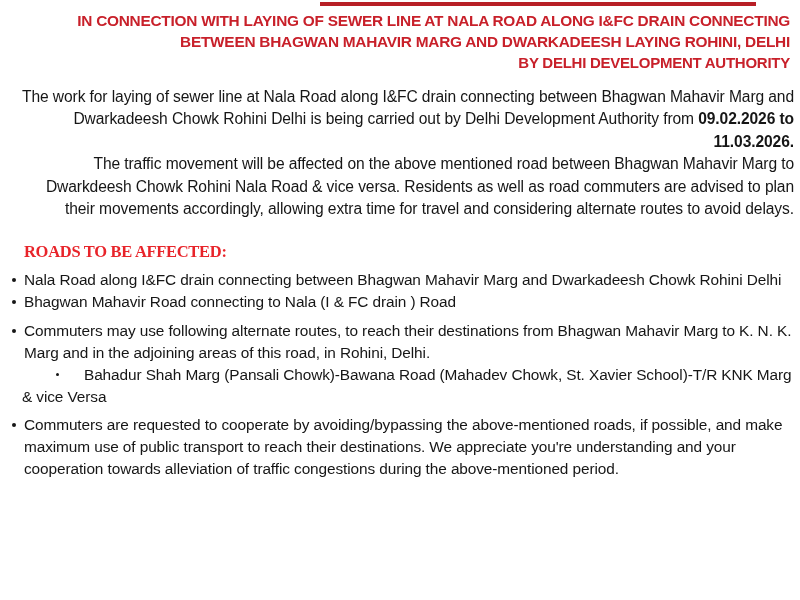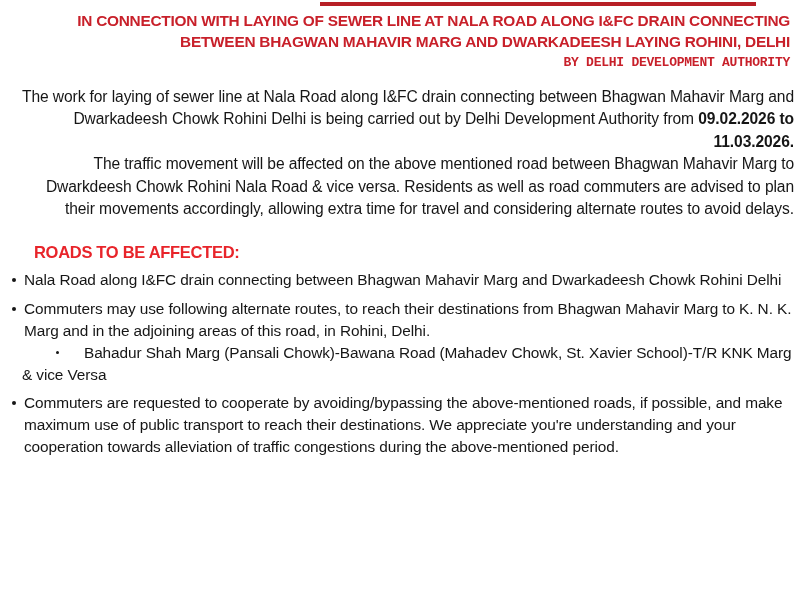--- a/index.html
+++ b/index.html
@@ -48,21 +48,21 @@
     font-family: "Liberation Sans", sans-serif;
     font-weight: bold;
     font-size: 15.5px;
     line-height: 21px;
     letter-spacing: -0.25px;
     color: #c8202a;
     white-space: nowrap;
   }
   .title-line.l1 { font-size: 15.4px; }
   .title-line.l2 { font-size: 15.4px; }
-  .title-line.l3 { font-size: 13px; font-family: Liberation Mono, monospace; }
+  .title-line.l3 { font-size: 15px; }
 
   
   .content {
     position: absolute;
     top: 86px;
     left: 22px;
     width: 772px;
   }
 
   .para {
@@ -80,21 +80,21 @@
   
   .section-heading {
     font-family: "Liberation Sans", sans-serif;
     font-weight: bold;
     font-size: 16.5px;
     line-height: 22px;
     letter-spacing: -0.3px;
     color: #e8242a;
     margin: 0;
   }
-  .heading-roads { margin-top: 21px; margin-left: 12px; }
+  .heading-roads { margin-top: 21px; margin-left: 2px; font-family: Liberation Serif, serif; }
   .heading-routes { margin-top: 32px; margin-left: 2px; }
 
   
   ul.bullets {
     list-style: none;
     margin: 6px 0 0 0;
     padding: 0;
   }
   ul.bullets li {
     position: relative;
@@ -159,20 +159,24 @@
 
     <p class="para p2">The traffic movement will be affected on the above mentioned road between Bhagwan Mahavir Marg to  Dwarkdeesh Chowk Rohini Nala Road &amp; vice versa. Residents as well as road commuters are advised to plan their movements accordingly, allowing extra time for travel and considering alternate routes to avoid delays.</p>
 
     <p class="section-heading heading-roads">ROADS TO BE AFFECTED:</p>
 
     <ul class="bullets">
       <li>
         <span class="dot"></span>
         <span>Nala Road along I&amp;FC drain connecting between Bhagwan Mahavir Marg and Dwarkadeesh Chowk Rohini Delhi</span>
       </li>
+      <li>
+        <span class="dot"></span>
+        <span>Bhagwan Mahavir Road connecting to Nala (I &amp; FC drain ) Road</span>
+      </li>
     </ul>
 
 
     <ul class="bullets routes">
       <li>
         <span class="dot"></span>
         <span>Commuters may use following alternate routes, to reach their destinations from Bhagwan Mahavir Marg to K. N. K. Marg and in the adjoining areas of this road, in Rohini, Delhi.</span>
       </li>
     </ul>
 

